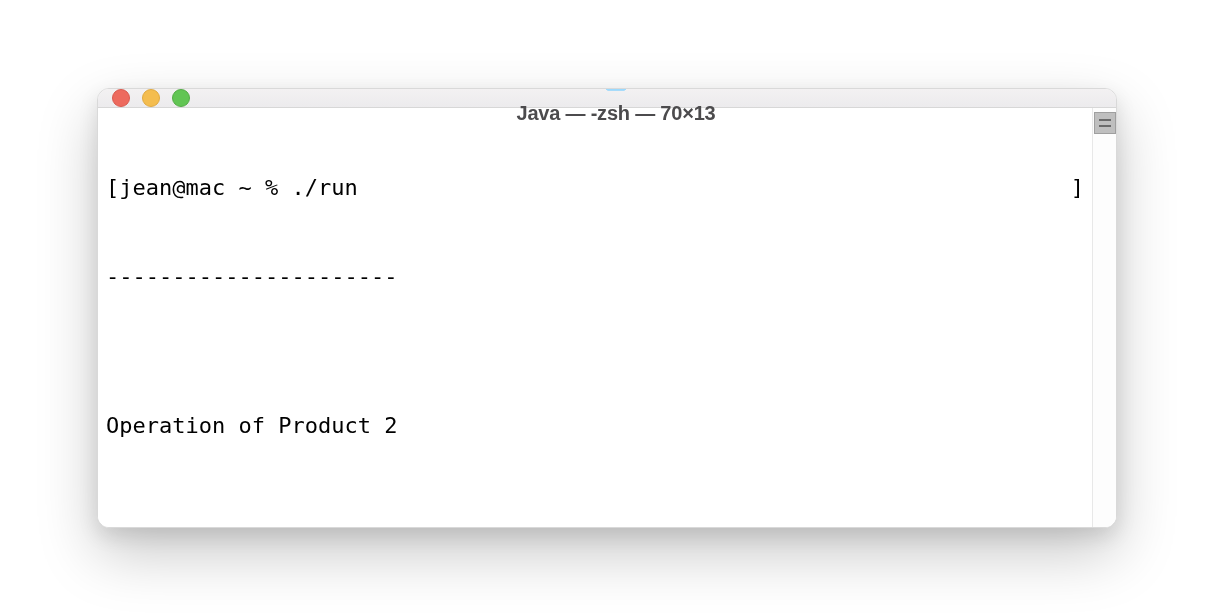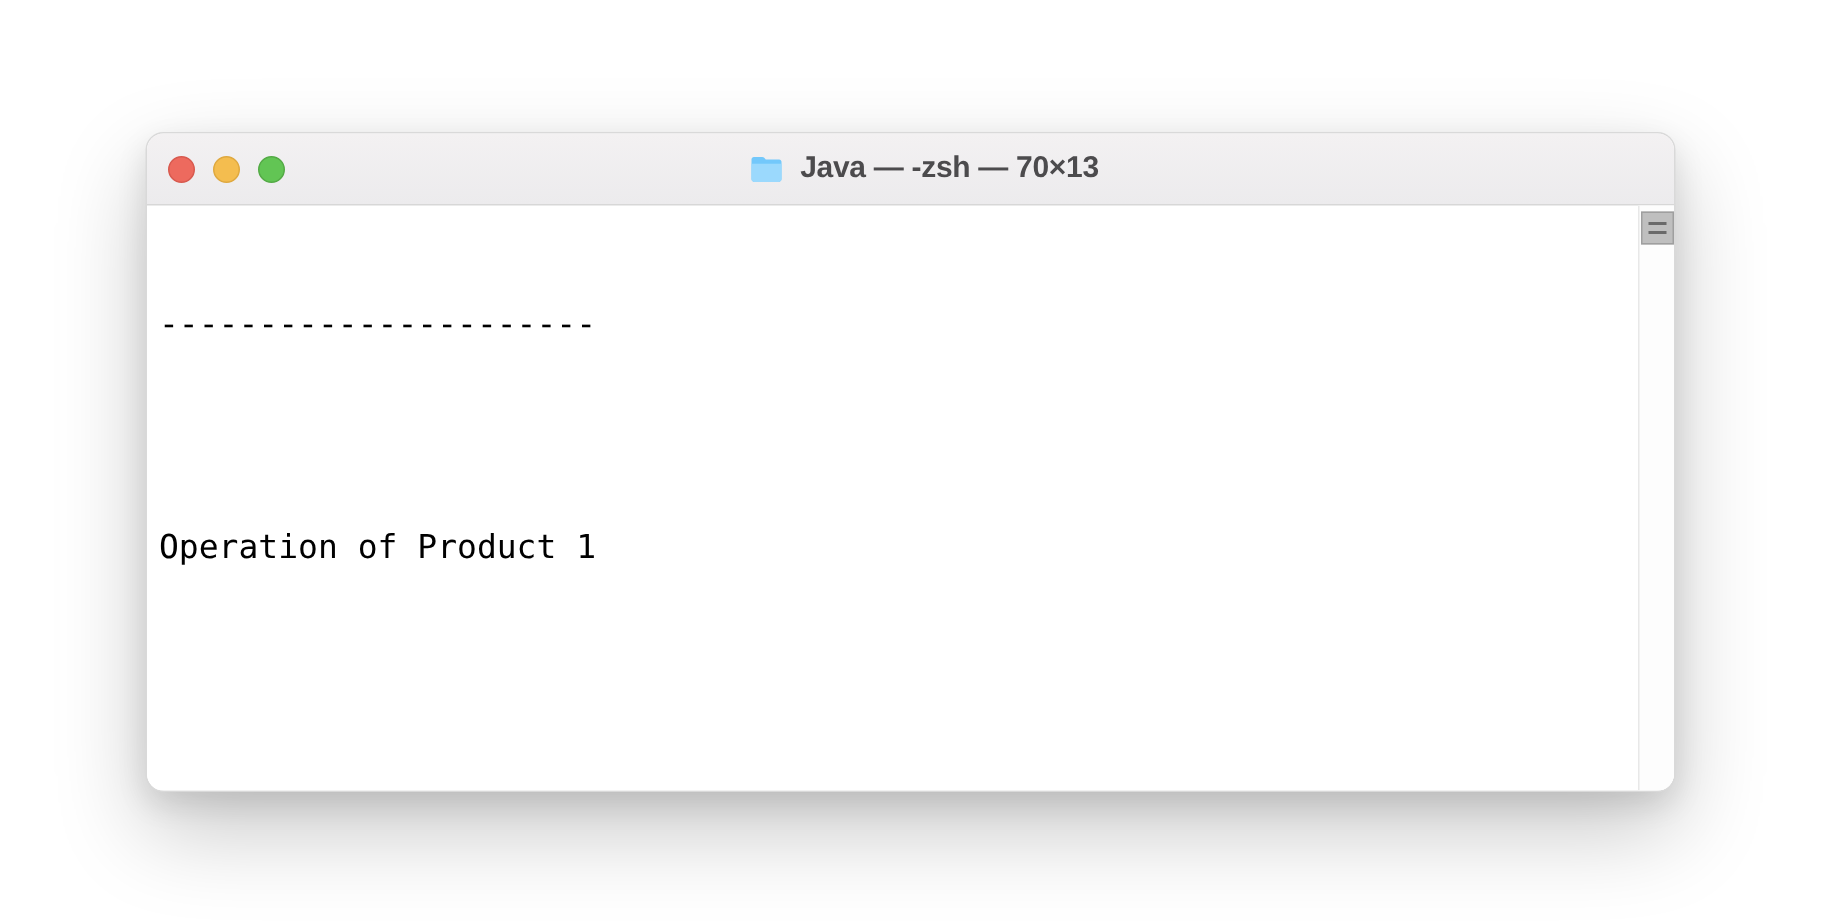--- a/index.html
+++ b/index.html
@@ -46,20 +46,21 @@
     .light.yellow { background: #f4bd4f; border: 1px solid #dfa940; }
     .light.green { background: #62c554; border: 1px solid #54ab46; }
     .title-wrap {
       position: absolute;
       left: 18px; right: 0;
       display: flex;
       align-items: center;
       justify-content: center;
       gap: 10px;
       pointer-events: none;
+      flex-direction: column;
     }
     .folder-icon {
       width: 24px;
       height: 20px;
       display: inline-block;
     }
     .title-text {
       font-size: 20px;
       font-weight: 600;
       color: #4c4b4d;
@@ -126,23 +127,27 @@
           <path d="M2 3.2c0-.9.7-1.6 1.6-1.6h5.6c.5 0 1 .2 1.3.6l1 1.1h8.9c.9 0 1.6.7 1.6 1.6v11.5c0 1.1-.9 2-2 2H4c-1.1 0-2-.9-2-2V3.2z" fill="#73c8fb"></path>
           <path d="M2 6.1h20v10.3c0 1.1-.9 2-2 2H4c-1.1 0-2-.9-2-2V6.1z" fill="#9bd9fd"></path>
         </svg>
       </span>
       <span class="title-text">Java — -zsh — 70×13</span>
     </div>
   </div>
 
   <div class="content-wrap">
     <div class="terminal">
+      <div class="bracket-line">
+        <span>[jean@mac ~ % ./run</span>
+        <span>]</span>
+      </div>
       <div class="term-line">----------------------</div>
       <div class="term-line"></div>
-      <div class="term-line">Operation of Product 1</div>
+      <div class="term-line">Operation of Product 2</div>
       
       
     </div>
     <div class="scroll-col">
       <div class="scroll-top-btn"></div>
 
     </div>
   </div>
 </div>
 

